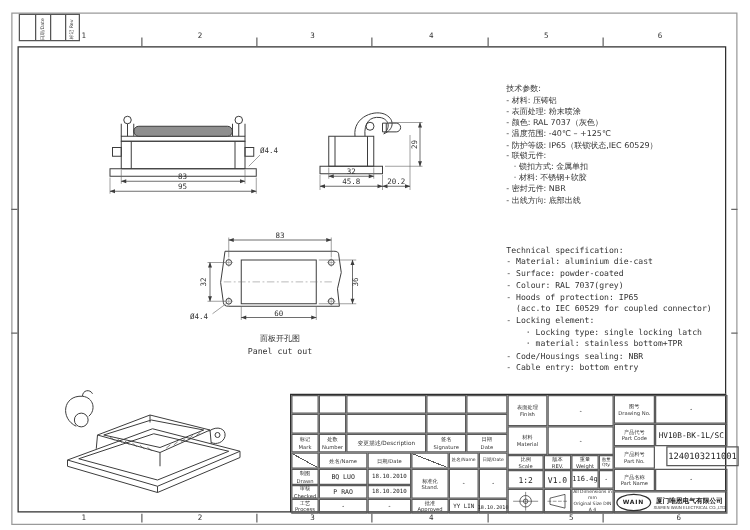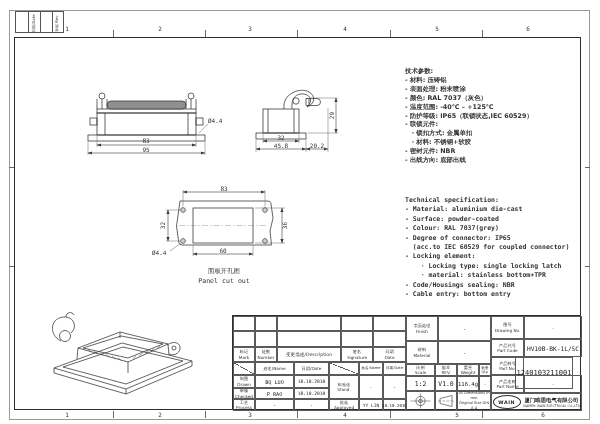--- a/index.html
+++ b/index.html
@@ -16,21 +16,21 @@
   .corner{left:15px;top:11px;width:49px;height:22px;border:0.8px solid #555;}
   .cline{position:absolute;top:0;width:0.8px;height:100%;background:#555;}
   .vtext{position:absolute;font-size:3.8px;color:#444;white-space:nowrap;
          transform:rotate(-90deg);transform-origin:center center;}
   
   svg text{font:6px "DejaVu Sans Mono",monospace;fill:#333;}
   .dimt{text-anchor:middle;}
   .cap-cn{font-family:"DejaVu Sans",sans-serif;font-size:6.4px;text-anchor:middle;}
   .cap-en{font-size:6.6px;text-anchor:middle;}
   
-  .spec{position:absolute;color:#333;font-weight:bold;}
+  .spec{position:absolute;color:#333;}
   .spec div{white-space:pre;}
   .spec-cn{left:405px;top:67px;font-size:6.4px;line-height:8.9px;font-family:"DejaVu Sans",sans-serif;}
   .spec-en{left:405px;top:196px;font-size:6.5px;line-height:9.4px;font-family:"DejaVu Sans Mono",monospace;}
   
   .tb{left:232px;top:315px;width:349px;height:95px;border:1.3px solid #2e2e2e;background:#fff;}
   .tc{position:absolute;box-sizing:border-box;border:0.6px solid #5a5a5a;
       display:flex;align-items:center;justify-content:center;text-align:center;overflow:visible;}
   .tl{font-size:4.2px;line-height:1.2;white-space:pre-line;color:#333;}
   .tl2{font-size:4.6px;white-space:nowrap;color:#333;}
   .tv{font-size:5.2px;white-space:nowrap;font-family:"DejaVu Sans Mono",monospace;}
@@ -229,21 +229,21 @@
   <div>   · 材料: 不锈钢+软胶</div>
   <div>- 密封元件: NBR</div>
   <div>- 出线方向: 底部出线</div>
 </div>
 
 <div class="spec spec-en">
   <div>Technical specification:</div>
   <div>- Material: aluminium die-cast</div>
   <div>- Surface: powder-coated</div>
   <div>- Colour: RAL 7037(grey)</div>
-  <div>- Degree of connector: IP65</div>
+  <div>- Hoods of protection: IP65</div>
   <div>  (acc.to IEC 60529 for coupled connector)</div>
   <div>- Locking element:</div>
   <div>    · Locking type: single locking latch</div>
   <div>    · material: stainless bottom+TPR</div>
   <div>- Code/Housings sealing: NBR</div>
   <div>- Cable entry: bottom entry</div>
 </div>
 
 <div class="abs tb">
 
@@ -341,21 +341,21 @@
   </div>
 
   <div class="tc tl" style="left:258px;top:0;width:33px;height:23px;">图号
 Drawing No.</div>
   <div class="tc tv" style="left:291px;top:0;width:58px;height:23px;">-</div>
   <div class="tc tl" style="left:258px;top:23px;width:33px;height:18px;">产品代号
 Part Code</div>
   <div class="tc tv-big" style="left:291px;top:23px;width:58px;height:18px;font-size:6.2px;">HV10B-BK-1L/SC</div>
   <div class="tc tl" style="left:258px;top:41px;width:33px;height:18px;">产品料号
 Part No.</div>
-  <div class="tc tv-big" style="left:282px;top:41px;width:58px;height:32px;font-size:7px;">1240103211001</div>
+  <div class="tc tv-big" style="left:300px;top:41px;width:58px;height:16px;font-size:7px;">1240103211001</div>
   <div class="tc tl" style="left:258px;top:59px;width:33px;height:18px;">产品名称
 Part Name</div>
   <div class="tc tv" style="left:291px;top:59px;width:58px;height:18px;">-</div>
 
   <div class="tc" style="left:258px;top:77px;width:91px;height:18px;gap:2px;">
     <div class="logo" style="width:26px;height:12px;">WAIN</div>
     <div style="display:flex;flex-direction:column;align-items:center;">
       <div class="co-cn">厦门唯恩电气有限公司</div>
       <div class="co-en">XIAMEN WAIN ELECTRICAL CO.,LTD</div>
     </div>

